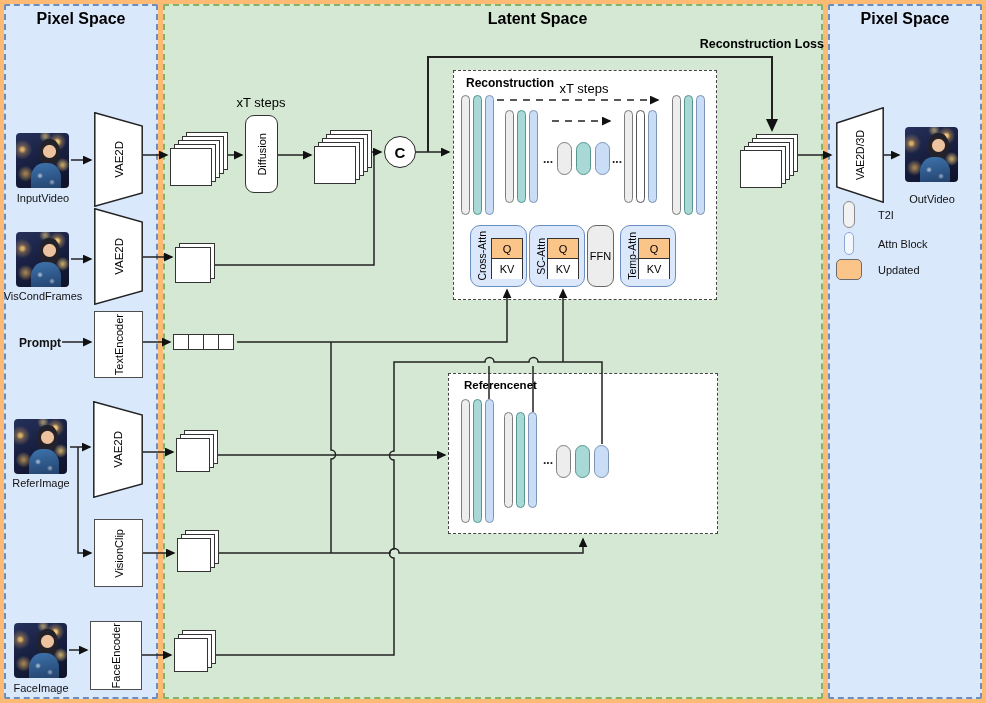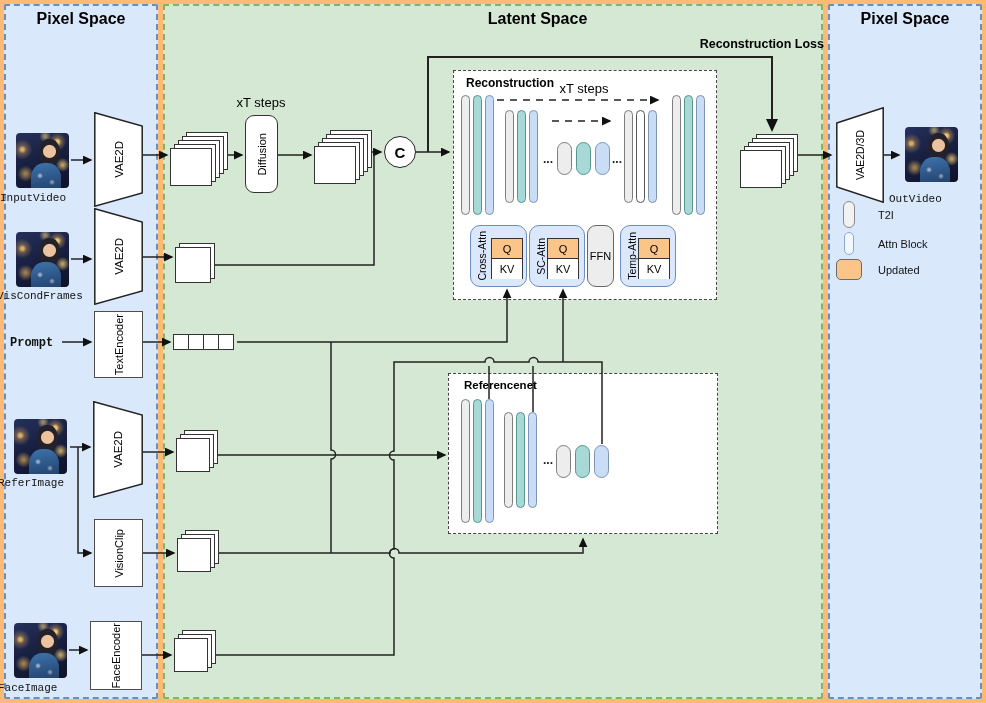--- a/index.html
+++ b/index.html
@@ -19,21 +19,21 @@
       radial-gradient(circle at 18% 74%, rgba(245,190,95,.6) 1px, transparent 8px),
       radial-gradient(circle at 55% 6%, rgba(250,215,130,.55) 1px, transparent 6px),
       linear-gradient(155deg,#26305a,#161d3d 55%,#0e1329);}
   .photo::before{content:"";position:absolute;left:44%;top:10%;width:21px;height:27px;border-radius:46%;
     background:radial-gradient(circle at 50% 46%, #ecc29f 0 6px, #23222b 7px 100%);}
   .photo::after{content:"";position:absolute;left:28%;top:54%;width:30px;height:32px;border-radius:45% 45% 10% 10%;
     background:
       radial-gradient(circle at 30% 40%, rgba(255,255,255,.5) 1px, transparent 3px),
       radial-gradient(circle at 70% 60%, rgba(255,255,255,.4) 1px, transparent 3px),
       linear-gradient(170deg,#3e74ad,#2a4f7e 60%,#203a5e);}
-  .caption{position:absolute;font-size:11px;color:#111;text-align:left;z-index:4;font-family:Liberation Mono, monospace;}
+  .caption{position:absolute;font-size:11px;color:#111;text-align:center;z-index:4;}
   .shape{position:absolute;z-index:4;}
   .vtext{position:absolute;left:0;top:0;width:100%;height:100%;display:flex;align-items:center;justify-content:center;font-size:11.5px;color:#000;}
   .vtext span{writing-mode:vertical-rl;transform:rotate(180deg);white-space:nowrap;}
   .rect-enc{position:absolute;background:#fff;border:1.6px solid #4d4d4d;box-sizing:border-box;z-index:4;}
   .rounded{position:absolute;background:#fff;border:1.5px solid #333;border-radius:9px;box-sizing:border-box;z-index:4;}
   .circle{position:absolute;width:32px;height:32px;border-radius:50%;background:#fff;border:1.6px solid #222;
     display:flex;align-items:center;justify-content:center;font-weight:bold;font-size:15px;z-index:4;box-sizing:border-box;}
   .bar{position:absolute;border-radius:999px;box-sizing:border-box;z-index:4;}
   .frame{position:absolute;background:#fff;border:1.4px solid #333;box-sizing:border-box;z-index:4;}
   .token{position:absolute;width:16px;height:16px;background:#fff;border:1.4px solid #333;box-sizing:border-box;z-index:4;}

